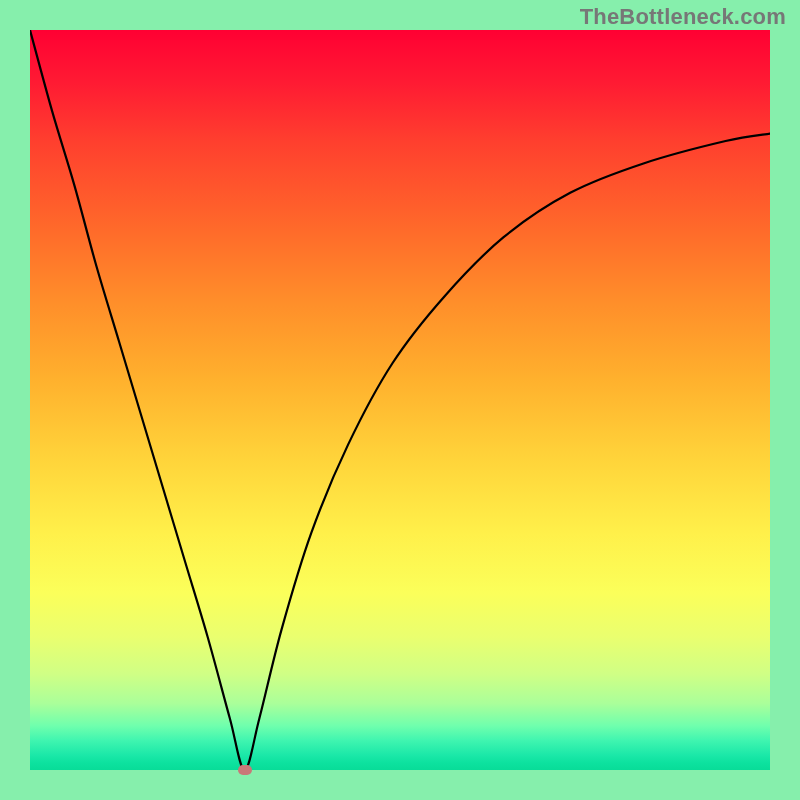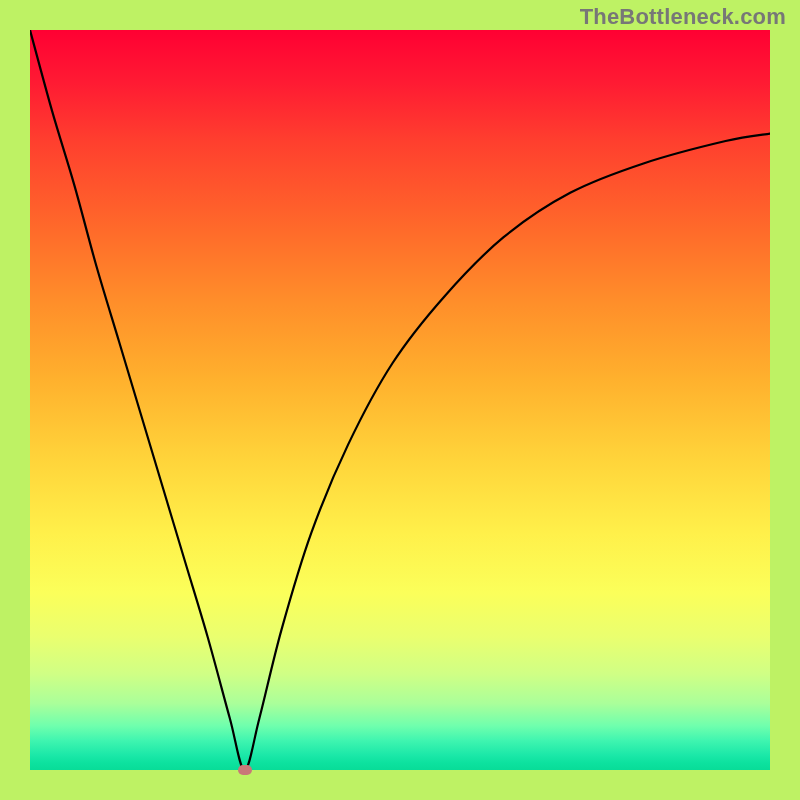--- a/index.html
+++ b/index.html
@@ -10,21 +10,21 @@
     background: #000;
     font-family: Arial, Helvetica, sans-serif;
     overflow: hidden;
   }
   .frame {
     position: absolute;
     top: 0;
     left: 0;
     width: 800px;
     height: 800px;
-    background: #bef264;
+    background: #86efac;
   }
   .watermark {
     position: absolute;
     top: 4px;
     right: 14px;
     color: #777;
     font-size: 22px;
     font-weight: 600;
     letter-spacing: 0.2px;
     user-select: none;

